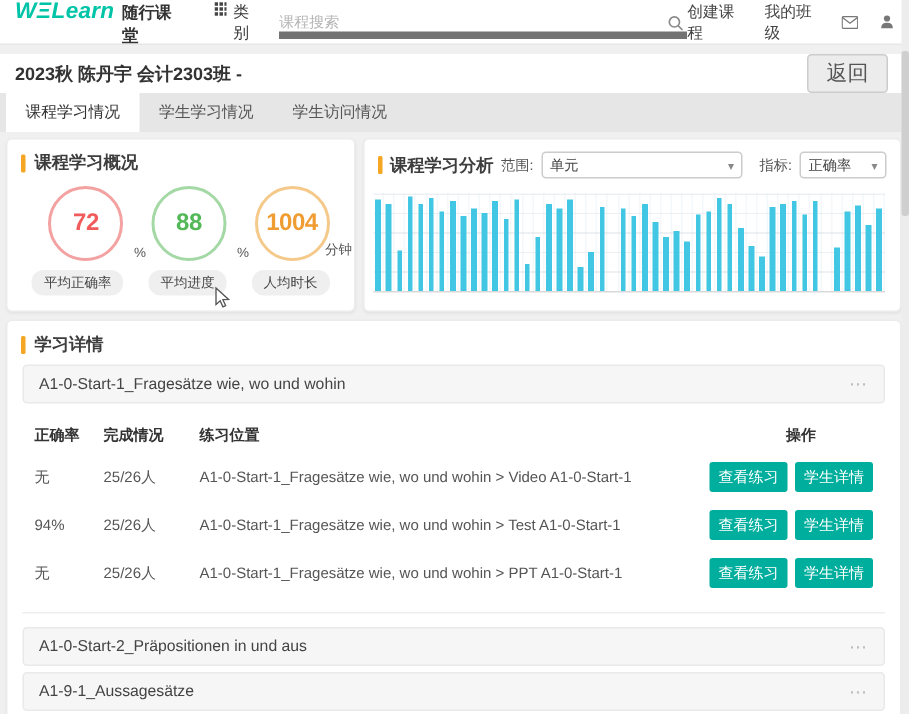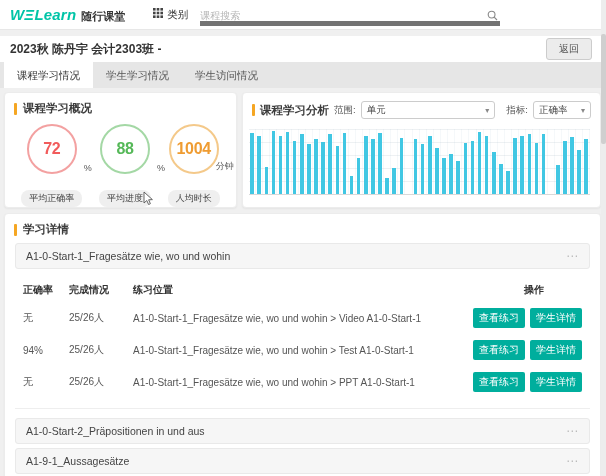--- a/index.html
+++ b/index.html
@@ -17,41 +17,41 @@
   .search input { flex:1; border:none; outline:none; font-size:10px; color:#333; background:transparent; font-family:inherit; }
   .search input::placeholder { color:#b5b5b5; }
   .search svg { flex:none; margin-right:2px; cursor:pointer; }
   .nav-links { margin-left:auto; display:flex; align-items:center; gap:15px; }
   .nav-links a { font-size:10.5px; color:#444; text-decoration:none; cursor:pointer; }
   .nav-links svg { cursor:pointer; }
 
   
   .title-bar { margin-top:6px; height:26px; background:#fff; display:flex; align-items:center; padding:0 10px; }
   .title-bar h1 { font-size:12px; font-weight:700; color:#333; }
-  .back-btn { margin-left:auto; margin-right:4px; background:#ececec; border:1px solid #ccc; border-radius:3px; font-size:10px; color:#555; padding:3px 12px; cursor:pointer; font-family:inherit; }
+  .back-btn { margin-left:auto; margin-right:4px; background:#ececec; border:1px solid #ccc; border-radius:3px; font-size:14px; color:#555; padding:3px 12px; cursor:pointer; font-family:inherit; }
 
   
   .tab-strip { height:26px; background:#e6e6e6; display:flex; align-items:stretch; padding-left:4px; }
   .tab { font-size:10.5px; color:#555; padding:0 13px; line-height:26px; cursor:pointer; }
   .tab.active { background:#fff; color:#333; }
   .export-btn { margin-left:auto; margin-right:9px; align-self:center; display:flex; align-items:center; gap:4px; background:#fff; border:1px solid #bbb; border-radius:3px; padding:3px 7px; font-size:9.5px; color:#444; cursor:pointer; font-family:inherit; }
 
   
   main { padding:4px 5px 0 4px; }
   .panel { background:#fff; border:1px solid #ececec; border-radius:4px; box-shadow:0 1px 2px rgba(0,0,0,.05); }
   .top-row { display:flex; gap:5px; margin-bottom:5px; }
   .overview-panel { width:233px; flex:none; height:116px; position:relative; }
   .analysis-panel { flex:1; height:116px; }
   .panel-header { display:flex; align-items:center; gap:6px; padding:8px 9px 6px; }
   .marker { width:3px; height:12px; border-radius:1px; flex:none; background:var(--section-marker); }
   .panel-header h2 { font-size:11.5px; font-weight:600; color:#3d3d3d; white-space:nowrap; }
 
   
   .stats { display:flex; justify-content:space-around; padding:2px 8px 0; }
-  .stat { display:flex; flex-direction:column; align-items:center;gap:10px; }
+  .stat { display:flex; flex-direction:column; align-items:flex-end; }
   .circle-wrap { position:relative; }
   .circle { width:50px; height:50px; border:2px solid; border-radius:50%; display:flex; align-items:center; justify-content:center; }
   .stat-value { font-size:16px; font-weight:700; letter-spacing:-.3px; }
   .stat-unit { position:absolute; right:-15px; bottom:1px; font-size:9px; color:#555; white-space:nowrap; }
   .stat-label { margin-top:6px; background:#efefef; border-radius:8px; padding:2px 8px; font-size:9px; color:#444; white-space:nowrap; }
 
   
   .analysis-panel .panel-header { gap:5px; }
   .ctl-label { font-size:9.5px; color:#555; white-space:nowrap; }
   .select { height:18px; border:1px solid #ccc; border-radius:3px; background:#fff; display:flex; align-items:center; justify-content:space-between; padding:0 5px; font-size:9.5px; color:#444; cursor:pointer; }
@@ -116,20 +116,32 @@
       </svg>
       <span>类别</span>
     </div>
     <div class="search">
       <input type="text" placeholder="课程搜索" style="">
       <svg width="11" height="11" viewBox="0 0 11 11">
         <circle cx="4.6" cy="4.6" r="3.4" fill="none" stroke="#888" stroke-width="1.1"></circle>
         <line x1="7.2" y1="7.2" x2="10" y2="10" stroke="#888" stroke-width="1.1"></line>
       </svg>
     </div>
+    <nav class="nav-links">
+      <a>创建课程</a>
+      <a>我的班级</a>
+      <svg width="13" height="10" viewBox="0 0 13 10">
+        <rect x="0.5" y="0.5" width="12" height="9" rx="1" fill="none" stroke="#777" stroke-width="1"></rect>
+        <polyline points="0.5,1 6.5,5.5 12.5,1" fill="none" stroke="#777" stroke-width="1"></polyline>
+      </svg>
+      <svg width="10" height="11" viewBox="0 0 10 11">
+        <circle cx="5" cy="3" r="2.4" fill="#777"></circle>
+        <path d="M0.5 10.5 Q0.5 6.3 5 6.3 Q9.5 6.3 9.5 10.5 Z" fill="#777"></path>
+      </svg>
+    </nav>
   </header>
 
   <div class="title-bar">
     <h1>2023秋 陈丹宇 会计2303班 -</h1>
     <button class="back-btn">返回</button>
   </div>
 
   <div class="tab-strip">
     <div class="tab active">课程学习情况</div>
     <div class="tab">学生学习情况</div>

